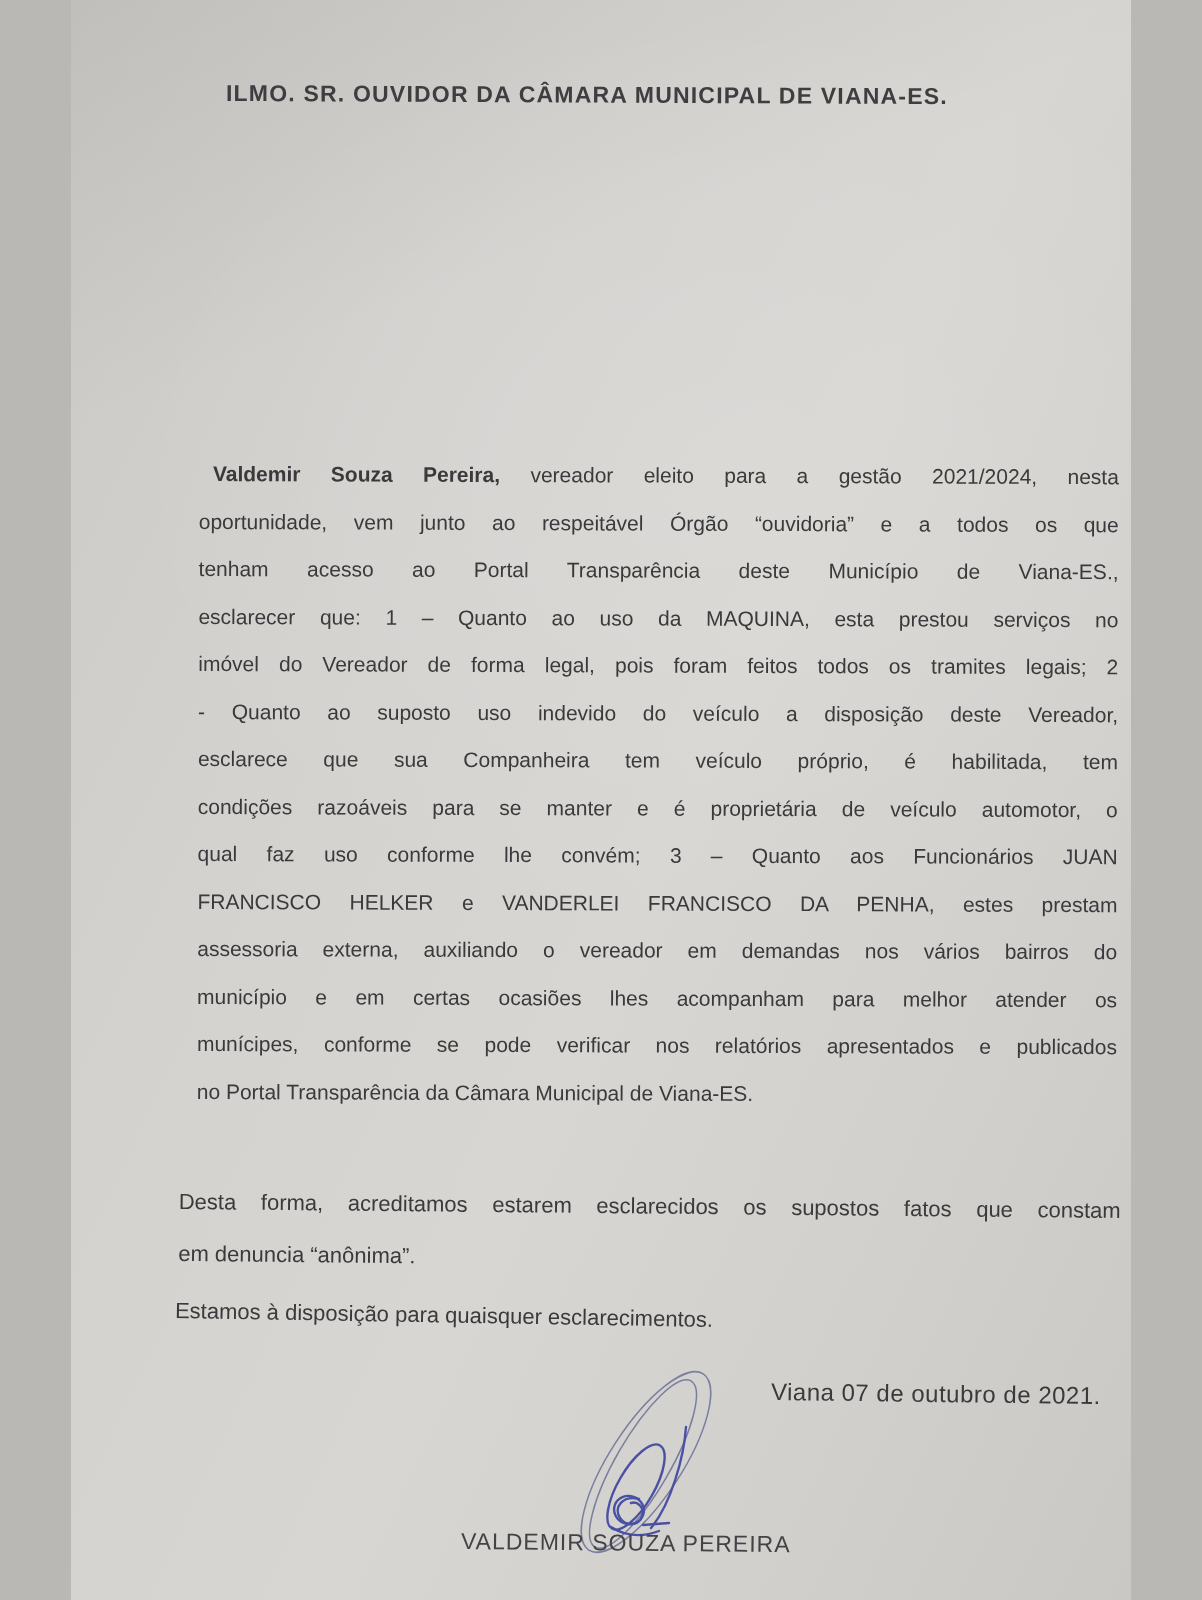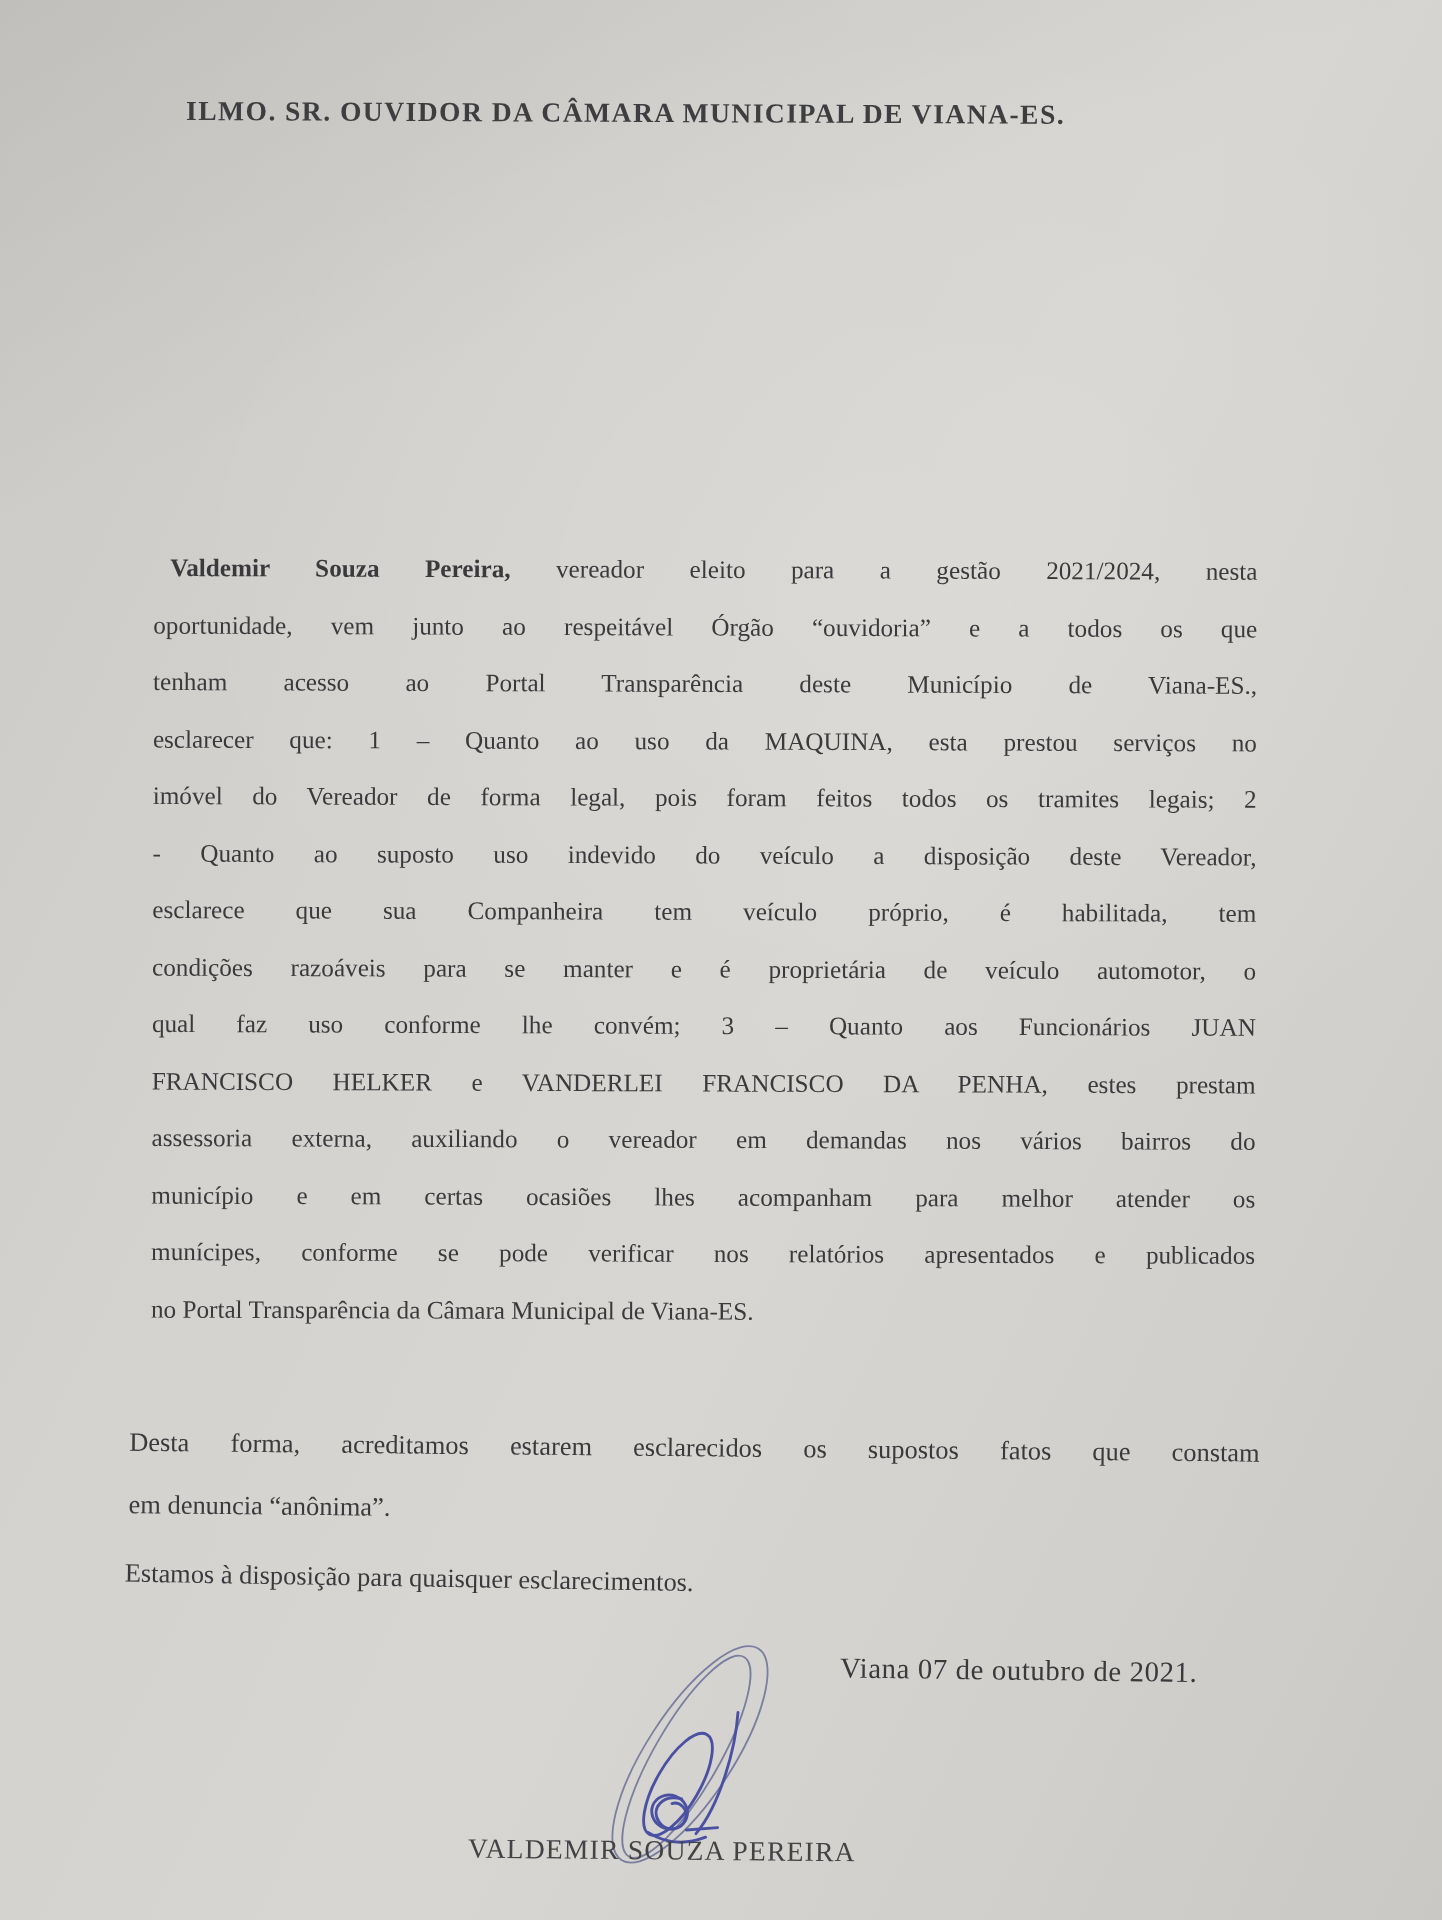--- a/index.html
+++ b/index.html
@@ -1,21 +1,21 @@
 <!DOCTYPE html>
 <html style="--ink: #4a51a3; --ink-faint: #7a7e9f; --text: #3a3a3c;"><head>
 <meta charset="utf-8">
 <style>
   html,body{margin:0;padding:0;background:#b9b8b5;}
   .page{
     position:relative;
-    width:1202px;height:1600px;
+    width:1060px;height:1600px;
     margin:0 auto;
     overflow:hidden;
-    font-family:Liberation Serif, serif;
+    font-family:Liberation Sans, sans-serif;
     color:var(--text,#3a3a3c);
     background:
       radial-gradient(ellipse 900px 700px at 62% 30%, rgba(255,255,255,.10), rgba(255,255,255,0) 70%),
       linear-gradient(160deg, rgba(0,0,0,.05) 0%, rgba(0,0,0,0) 22%),
       linear-gradient(115deg,#cac9c6 0%,#d3d2cf 30%,#d8d6d2 55%,#d1d0cd 78%,#c9c8c5 100%);
   }
   .heading{
     position:absolute;top:80px;left:155px;
     font-size:23px;font-weight:700;letter-spacing:1.2px;
     color:#3e3e40;

